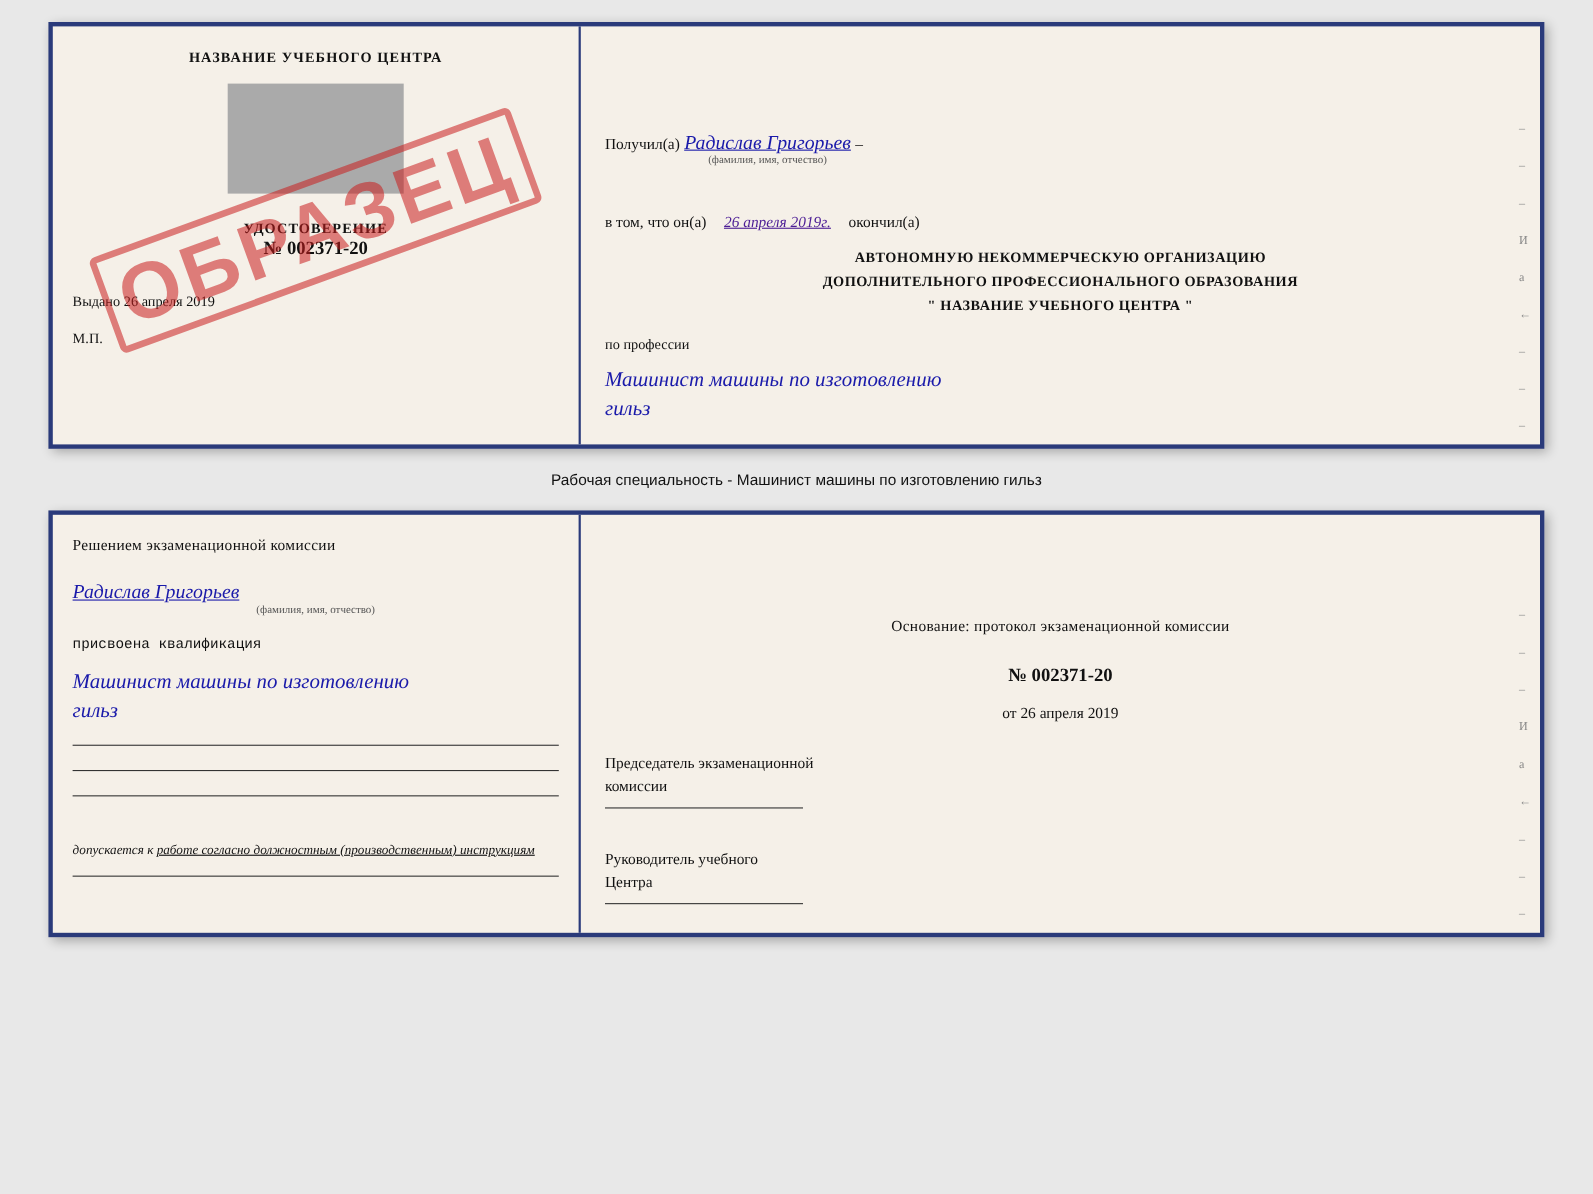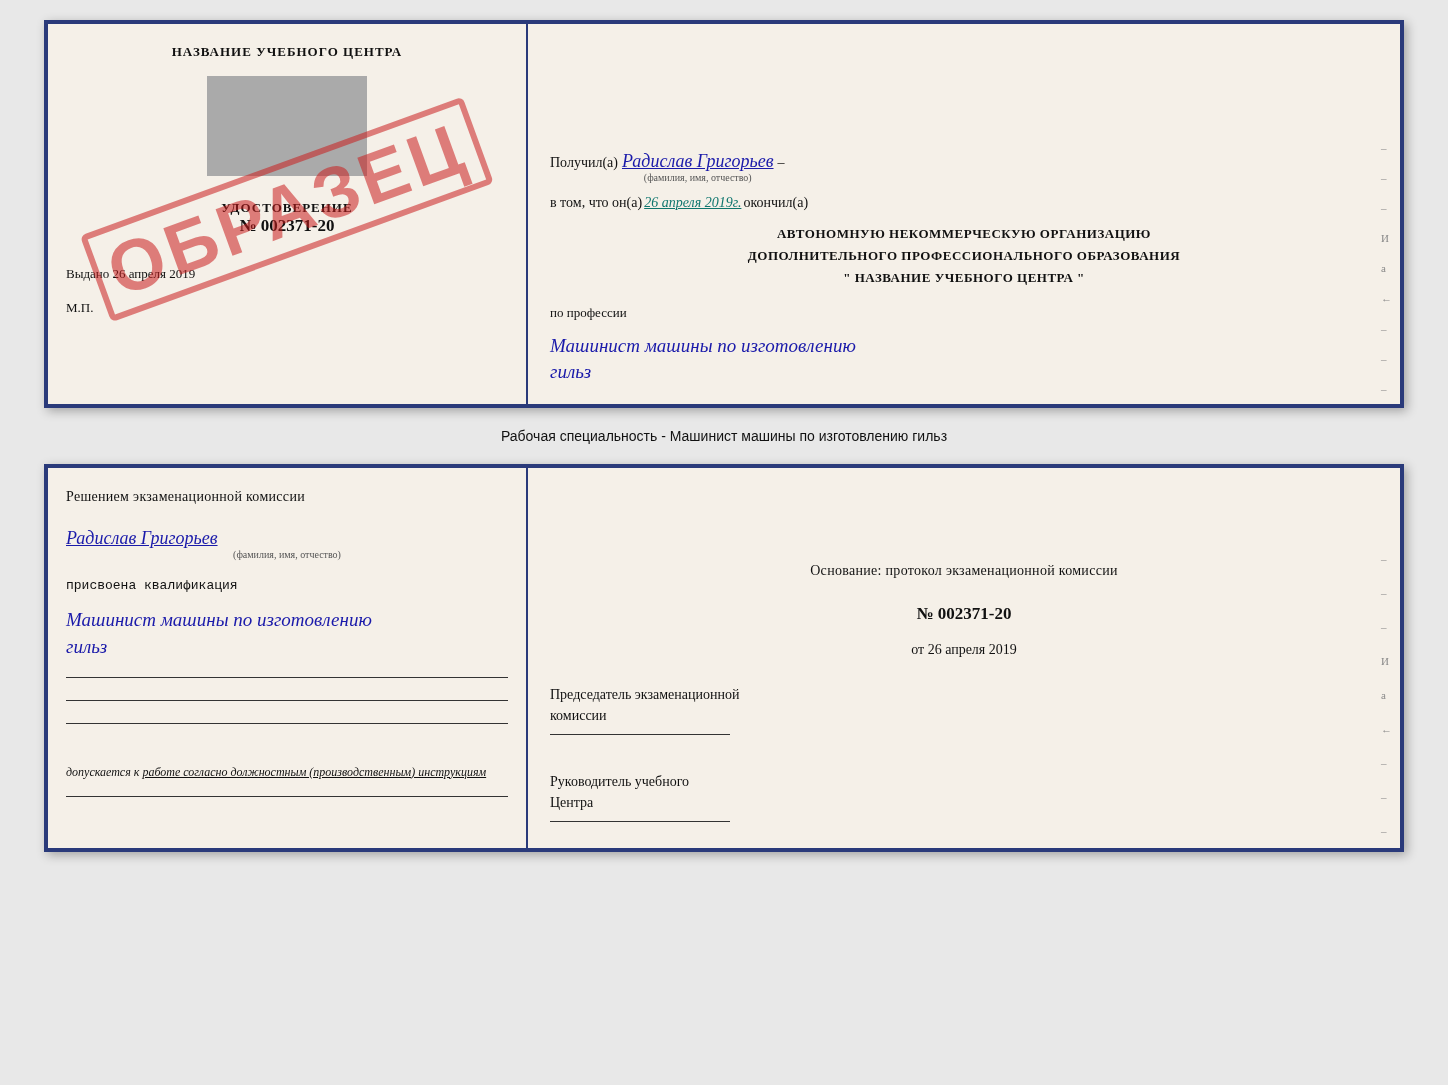--- a/index.html
+++ b/index.html
@@ -142,26 +142,27 @@
     .dash-line {
       color: #111;
       font-size: 14px;
     }
 
     .vtom-line {
       font-size: 14px;
       color: #111;
       display: flex;
       align-items: baseline;
-      gap: 2px;
+      gap: 16px;
+      margin-top: 32px;
     }
 
     .vtom-date {
       font-size: 14px;
-      color: #0f766e;
+      color: #4c1d95;
       font-style: italic;
       text-decoration: underline;
     }
 
     .okonchil-text {
       font-size: 14px;
       color: #111;
     }
 
     .org-block {

